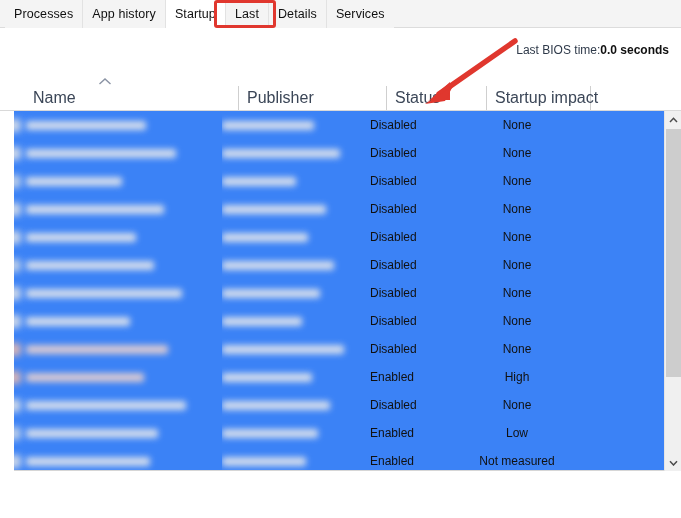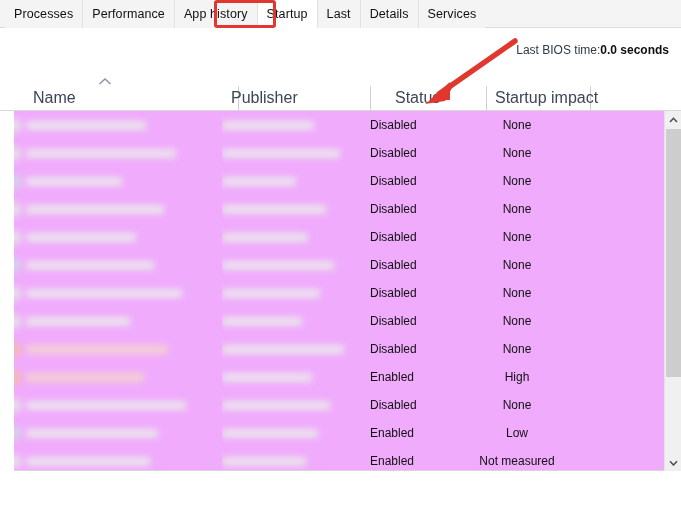--- a/index.html
+++ b/index.html
@@ -126,21 +126,21 @@
     z-index: 3;
   }
 
   
   .list-body {
     position: absolute;
     left: 0;
     top: 111px;
     width: 681px;
     height: 360px;
-    background: #f0abfc;
+    background: #3b82f6;
     overflow: hidden;
   }
   .row {
     position: absolute;
     left: 0;
     width: 655px;
     height: 28px;
     box-sizing: border-box;
   }
   .cell {
@@ -250,23 +250,20 @@
 </style>
 </head>
 <body>
 
 <div class="tabstrip">
   <div class="tabs" id="tabs-container">
       <div class="tab">
         <span>Processes</span>
       </div>
       <div class="tab">
-        <span>Performance</span>
-      </div>
-      <div class="tab">
         <span>App history</span>
       </div>
       <div class="tab active">
         <span>Startup</span>
       </div>
       <div class="tab">
         <span>Last</span>
       </div>
       <div class="tab">
         <span>Details</span>
@@ -291,21 +288,21 @@
   </g>
 </svg>
 
 <svg class="sort-chevron" viewBox="0 0 14 9">
   <polyline points="1.5,7 7,2 12.5,7" fill="none" stroke="#8a93a4" stroke-width="1.4"></polyline>
 </svg>
 <div class="col-headers">
   <div class="col-hd sep" style="left:0px; width:214px;">
     <span>Name</span>
   </div>
-  <div class="col-hd sep" style="left:198px; width:148px;">
+  <div class="col-hd sep" style="left:214px; width:148px;">
     <span>Publisher</span>
   </div>
   <div class="col-hd sep" style="left:362px; width:100px;">
     <span>Status</span>
   </div>
   <div class="col-hd sep" style="left:462px; width:104px;">
     <span>Startup impact</span>
   </div>
   <div class="col-hd" style="left:566px; width:115px;"></div>
 </div>

